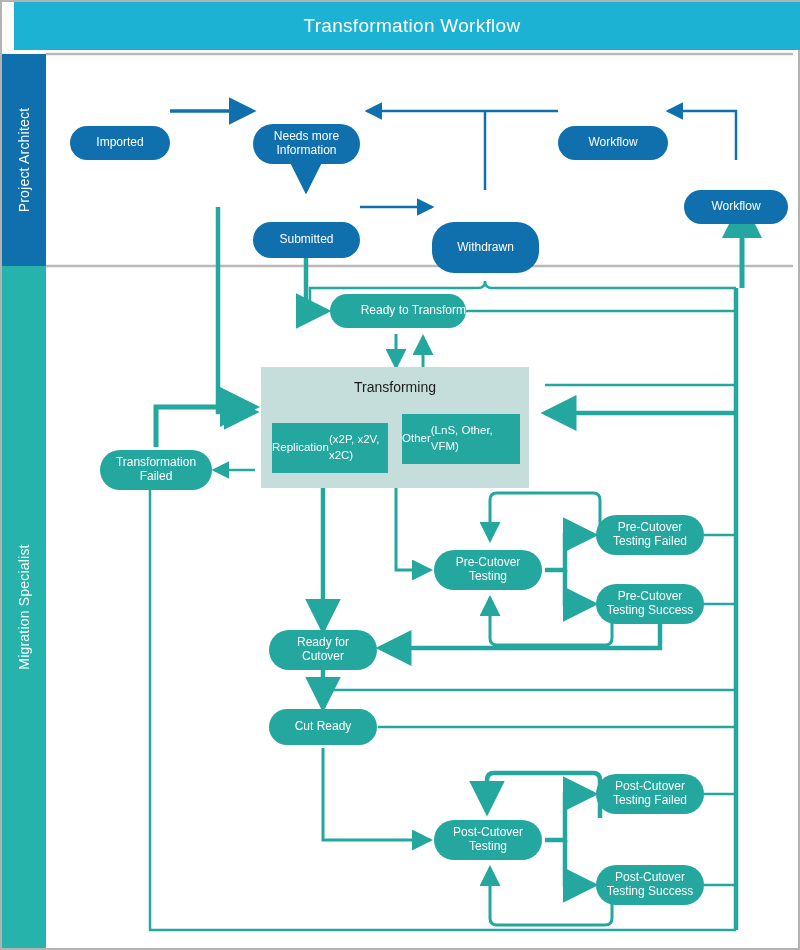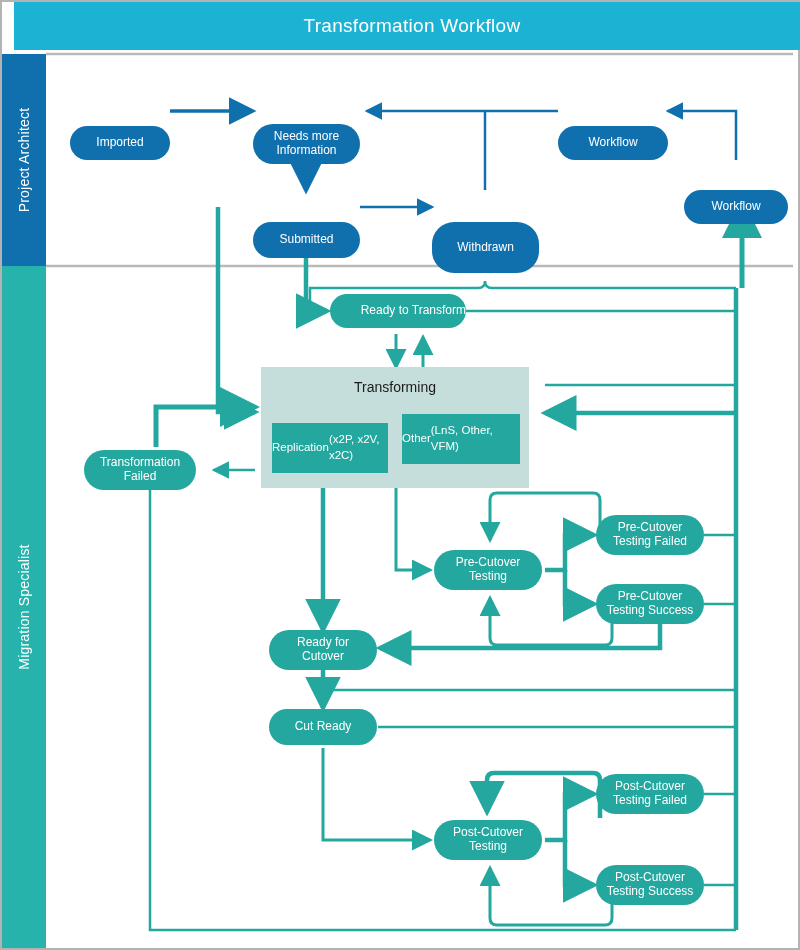--- a/index.html
+++ b/index.html
@@ -179,21 +179,21 @@
   </div>
   <div class="sub" style="left:272px;top:423px;width:116px;height:50px;">
     <span>Replication</span>
     <span>(x2P, x2V, x2C)</span>
   </div>
   <div class="sub" style="left:402px;top:414px;width:118px;height:50px;">
     <span>Other</span>
     <span>(LnS, Other, VFM)</span>
   </div>
 
-  <div class="node teal" style="left:84px;top:450px;width:112px;height:40px;">
+  <div class="node teal" style="left:100px;top:450px;width:112px;height:40px;">
     <span class="ml">Transformation<br>Failed</span>
   </div>
 
   <div class="node teal" style="left:434px;top:550px;width:108px;height:40px;">
     <span class="ml">Pre-Cutover<br>Testing</span>
   </div>
   <div class="node teal" style="left:596px;top:515px;width:108px;height:40px;">
     <span class="ml">Pre-Cutover<br>Testing Failed</span>
   </div>
   <div class="node teal" style="left:596px;top:584px;width:108px;height:40px;">

